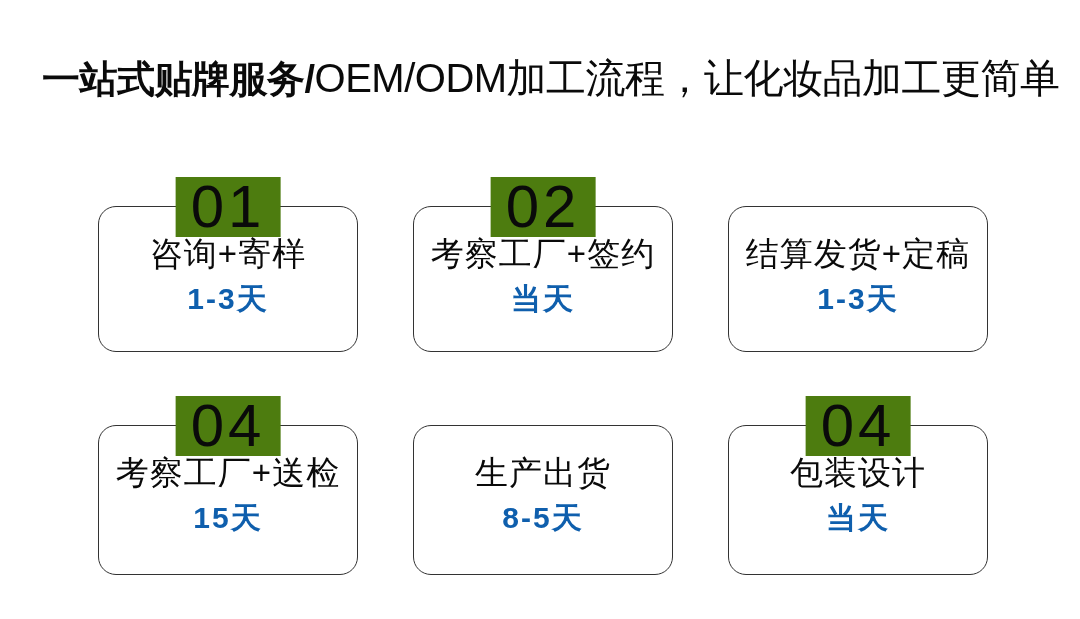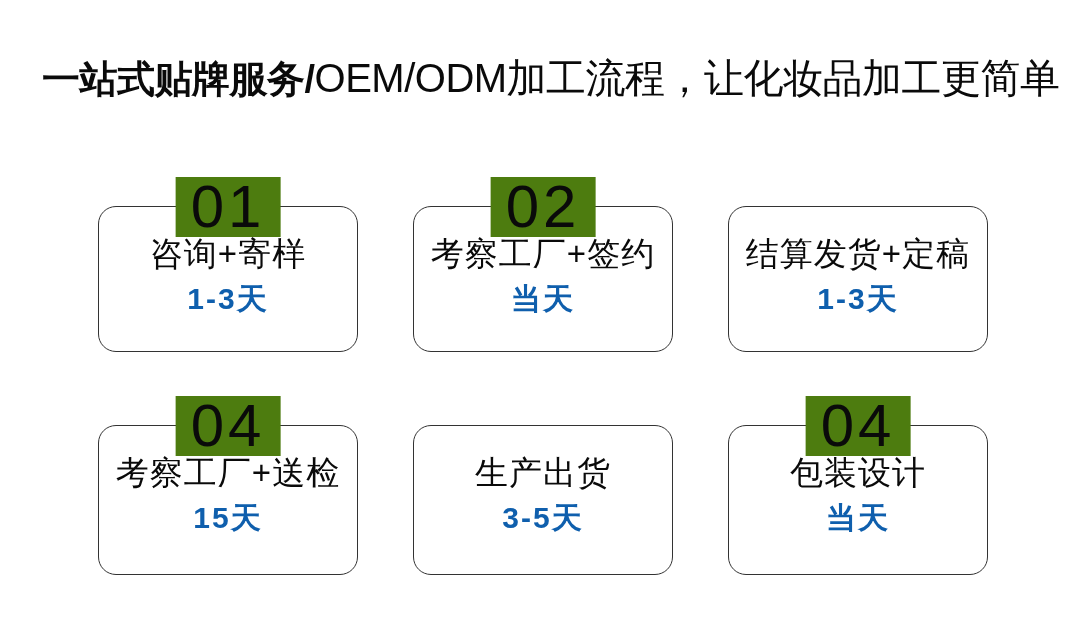--- a/index.html
+++ b/index.html
@@ -122,21 +122,21 @@
   <div class="steps-row row-2">
 
     <div class="step-card">
       <span class="step-number">04</span>
       <span class="step-label">考察工厂+送检</span>
       <span class="step-duration">15天</span>
     </div>
 
     <div class="step-card">
       <span class="step-label">生产出货</span>
-      <span class="step-duration">3-5天</span>
+      <span class="step-duration">8-5天</span>
     </div>
 
     <div class="step-card">
       <span class="step-number">04</span>
       <span class="step-label">包装设计</span>
       <span class="step-duration">当天</span>
     </div>
 
   </div>
 </div>

